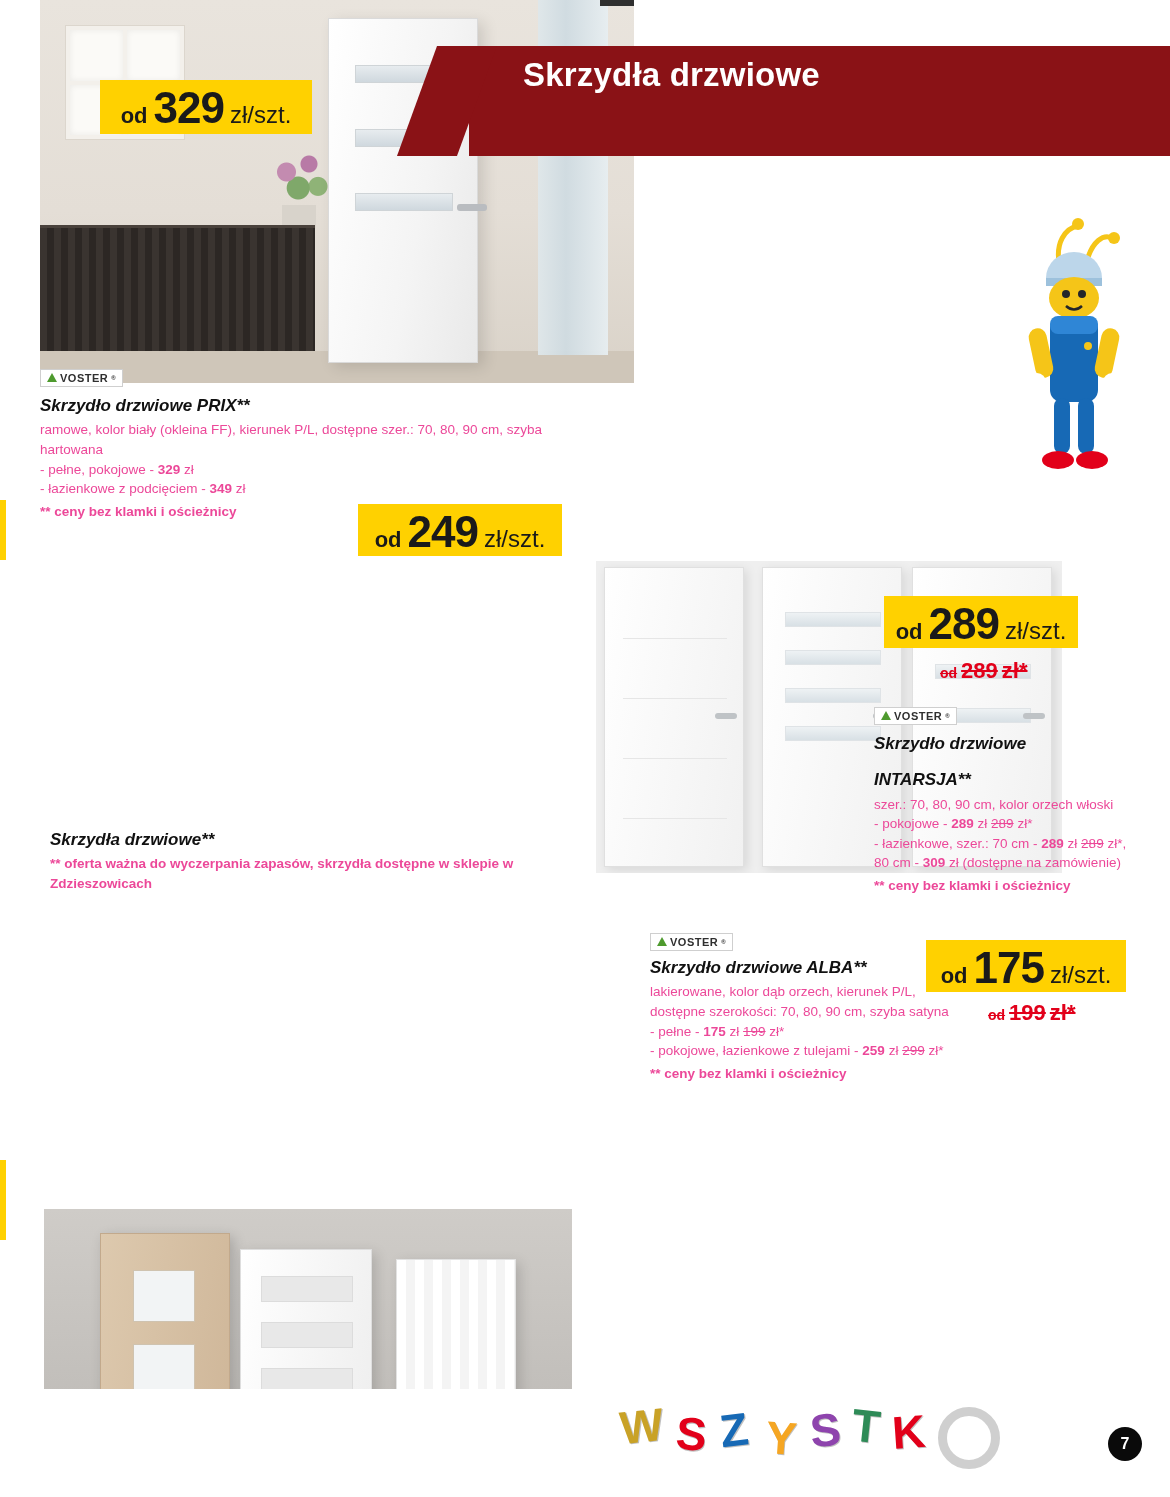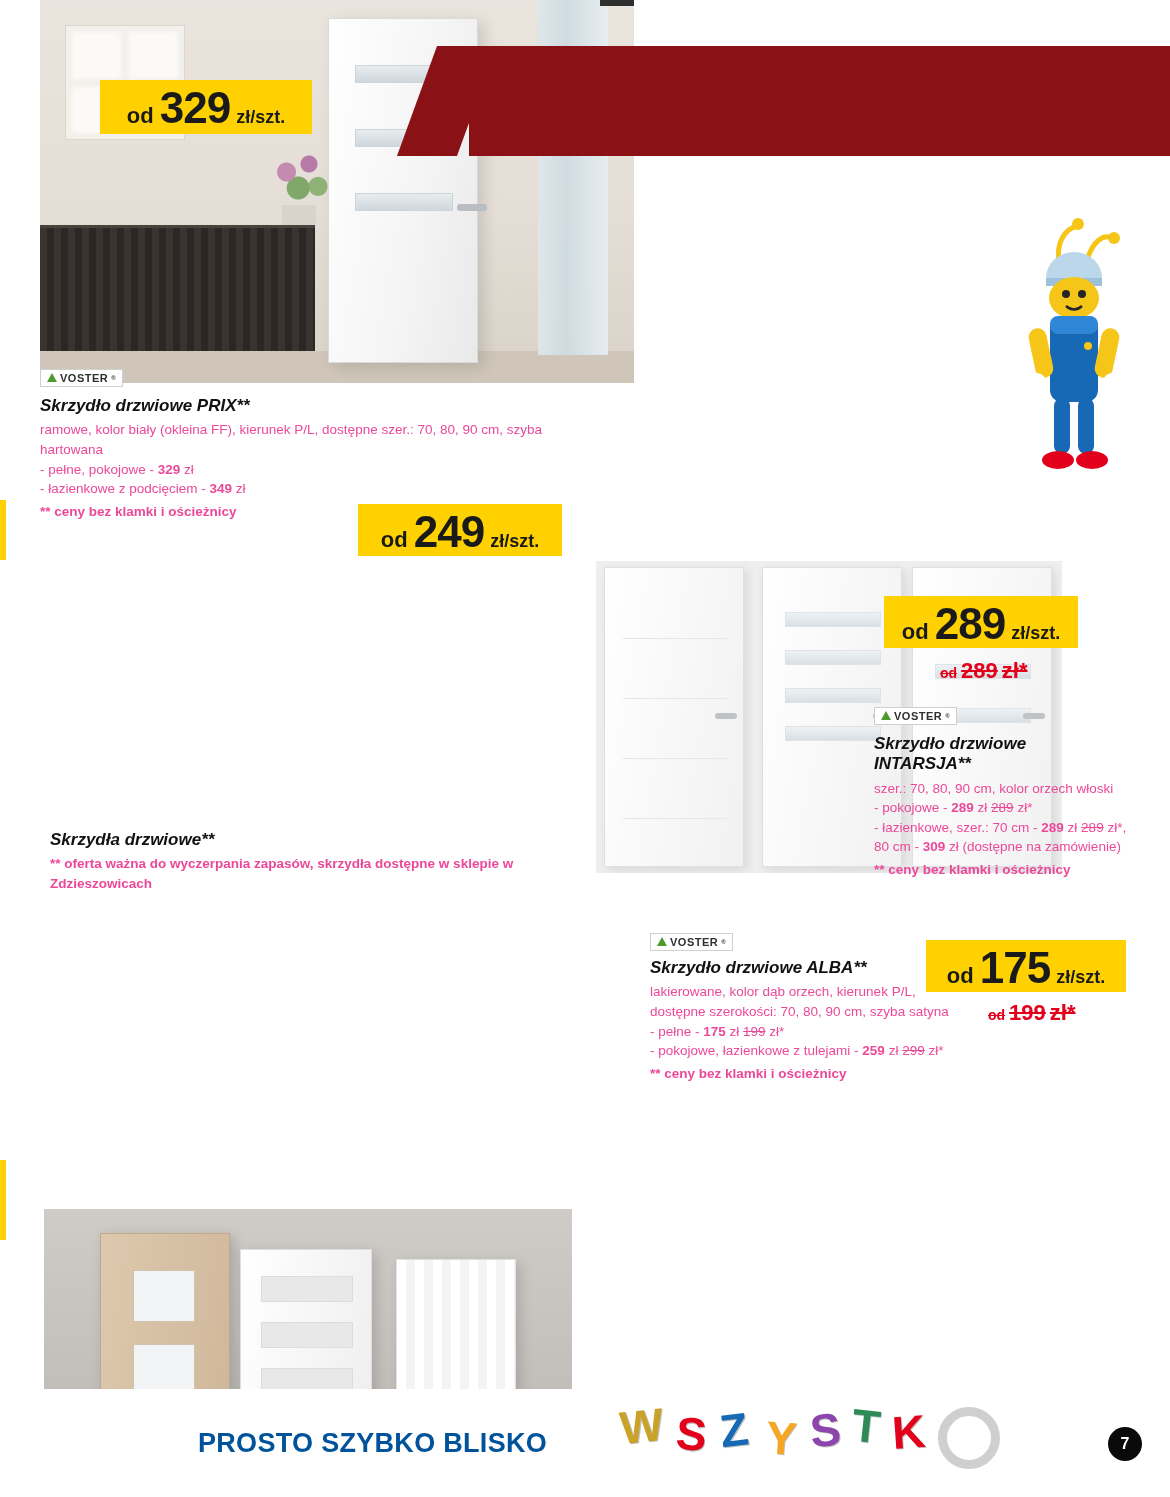--- a/index.html
+++ b/index.html
@@ -31,21 +31,21 @@
     font-weight: bold;
     display: flex;
     align-items: baseline;
     justify-content: center;
     gap: 6px;
     padding: 6px 18px 10px 18px;
     line-height: 1;
   }
   .yellow-tag .od { font-size: 22px; font-weight: bold; }
   .yellow-tag .price { font-size: 44px; font-weight: bold; letter-spacing: -1px; }
-  .yellow-tag .unit { font-size: 18px; font-weight: bold; }
+  .yellow-tag .unit { font-size: 24px; font-weight: normal; }
 
   .strike-price {
     color: #e2001a;
     font-weight: bold;
     font-size: 22px;
     display: flex;
     align-items: baseline;
     gap: 4px;
   }
   .strike-price .od-sm { font-size: 14px; }
@@ -242,20 +242,21 @@
     </div>
   </div>
 
   <div class="abs yellow-tag" id="tag-prix" style="left:100px; top:80px; width:212px; height:54px;">
     <span class="od">od</span>
     <span class="price">329</span>
     <span class="unit">zł/szt.</span>
   </div>
 
   <div class="abs" id="banner">
+    <div class="l1">Skrzydła drzwiowe</div>
   </div>
 
   <div class="abs photo" id="doors-white">
     <div class="wdoor" style="left:8px;">
       <div class="panel" style="top:70px"></div>
       <div class="panel" style="top:130px"></div>
       <div class="panel" style="top:190px"></div>
       <div class="panel" style="top:250px"></div>
       <div class="hl"></div>
     </div>
@@ -375,21 +376,21 @@
 
   <div class="abs" style="left:874px; top:706px;">
     <span class="voster">
       <span class="tri"></span>
       <span>VOSTER</span>
       <sup>®</sup>
     </span>
   </div>
 
   <div class="abs" style="left:874px; top:734px; width:290px;">
-    <div class="prod-title" style="margin-bottom:0">Skrzydło drzwiowe</div>
+    <div class="prod-title" style="margin-bottom:16px">Skrzydło drzwiowe</div>
     <div class="prod-title">INTARSJA**</div>
     <div class="prod-desc">
       <div>szer.: 70, 80, 90 cm, kolor orzech włoski</div>
       <div>
         <span>- pokojowe - </span><b>289</b><span> zł </span><span class="strike">289</span><span> zł*</span>
       </div>
       <div>
         <span>- łazienkowe, szer.: 70 cm - </span><b>289</b><span> zł </span><span class="strike">289</span><span> zł*,</span>
       </div>
       <div>
@@ -428,21 +429,20 @@
       </div>
       <div>
         <span>- pokojowe, łazienkowe z tulejami - </span><b>259</b><span> zł </span><span class="strike">299</span><span> zł*</span>
       </div>
       <div style="margin-top:3px"><b>** ceny bez klamki i ościeżnicy</b></div>
     </div>
   </div>
 
   <div class="abs" id="footer-bar"></div>
 
-  <div class="abs" id="footer-slogan">PROSTO SZYBKO BLISKO</div>
 
   <div class="abs" id="wszystko">
     <span class="wl" style="left:0px;  top:6px;  color:#c9a227; transform:rotate(-6deg);">W</span>
     <span class="wl" style="left:56px; top:14px; color:#e2001a; transform:rotate(5deg);">S</span>
     <span class="wl" style="left:100px;top:10px; color:#1769b5; transform:rotate(-7deg);">Z</span>
     <span class="wl" style="left:146px;top:18px; color:#f5a623; transform:rotate(4deg);">Y</span>
     <span class="wl" style="left:190px;top:10px; color:#8e44ad; transform:rotate(-5deg);">S</span>
     <span class="wl" style="left:232px;top:6px;  color:#2e8b57; transform:rotate(6deg);">T</span>
     <span class="wl" style="left:272px;top:12px; color:#e2001a; transform:rotate(-4deg);">K</span>
     <span style="position:absolute; left:318px; top:10px; width:62px; height:62px; border:9px solid #cfcfcf; border-radius:50%;"></span>

